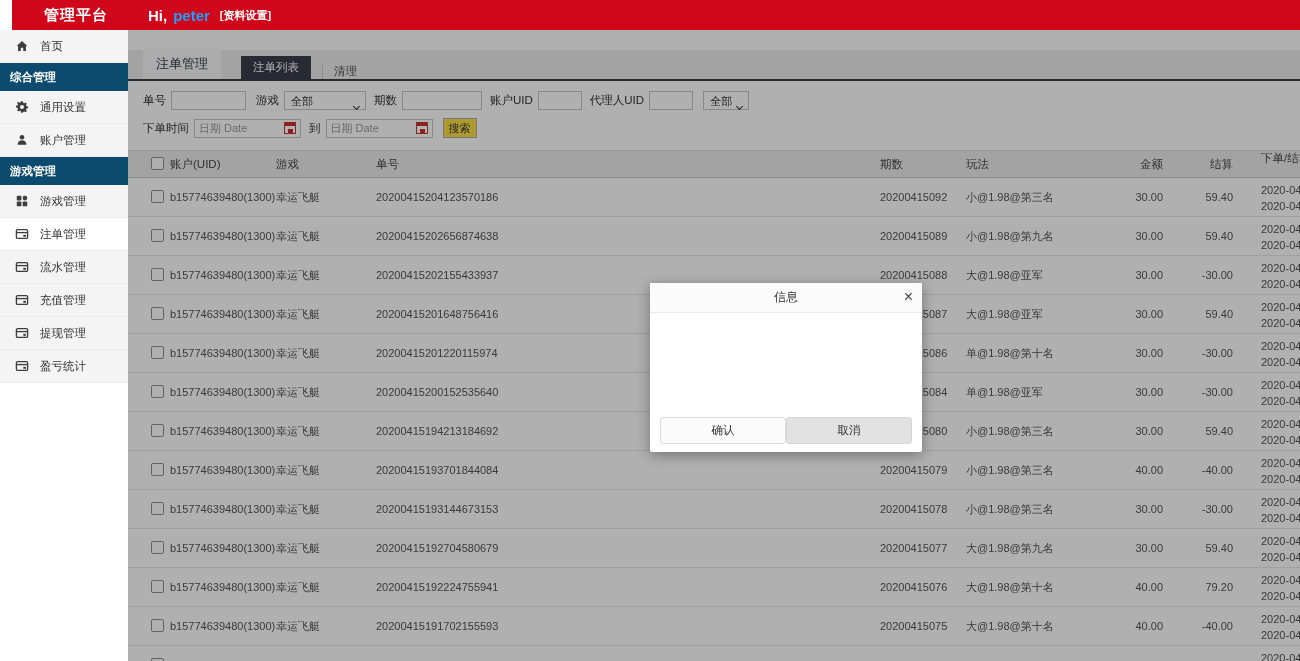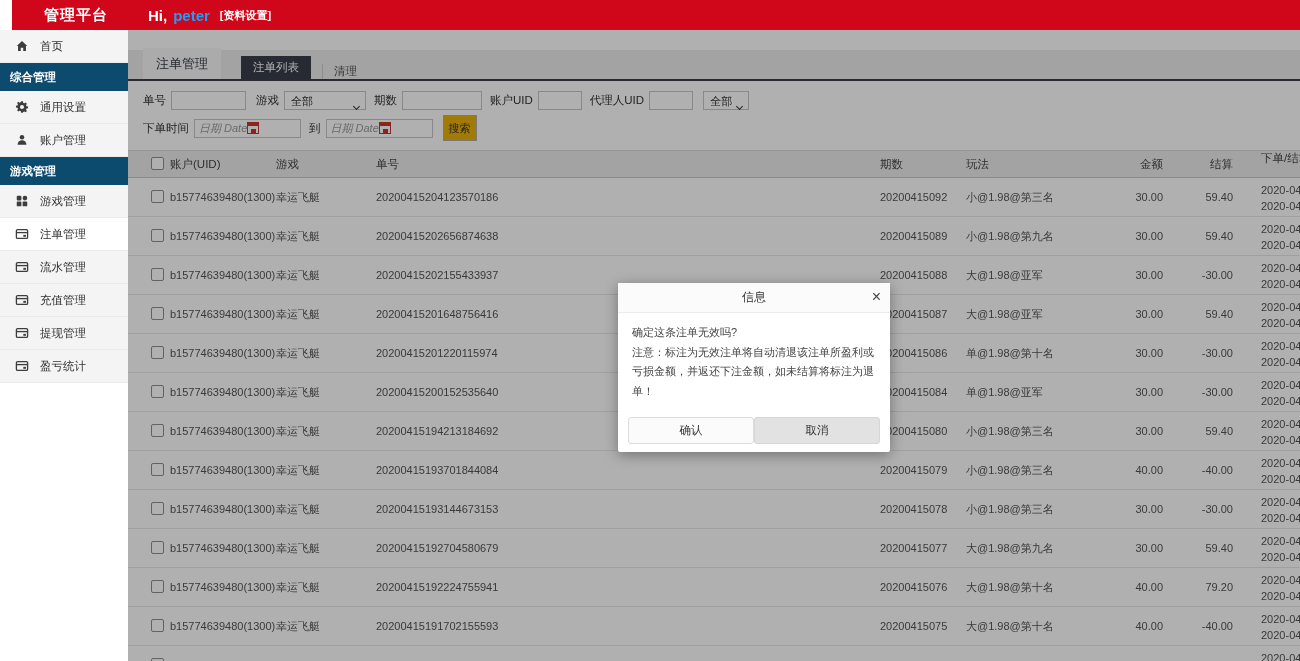--- a/index.html
+++ b/index.html
@@ -43,26 +43,26 @@
   .frow { display:flex; align-items:center; height:20px; margin-bottom:8px; }
   .flabel { font-size:11.5px; color:#333; margin-right:5px; white-space:nowrap; }
   .fin { height:19px; border:1px solid #c6c6c6; background:#fff; font-size:11px; padding:0 4px;
          color:#333; outline:none; }
   .sel { height:19px; border:1px solid #c6c6c6; background:#fff; display:flex; align-items:flex-end;
          justify-content:space-between; padding:0 6px; font-size:11px; color:#333; cursor:pointer; }
   .chev { width:5px; height:5px; border-right:1.5px solid #333; border-bottom:1.5px solid #333;
           transform:rotate(45deg); margin-top:-3px; }
   .gap8 { margin-right:8px; } .gap10 { margin-right:10px; }
   .datebox { width:107px; height:19px; border:1px solid #c6c6c6; background:#fff; display:flex;
-             align-items:center; justify-content:flex-start; padding:0 4px; cursor:text;font-style:italic; }
+             align-items:center; justify-content:space-between; padding:0 4px; cursor:text; }
   .datebox .ph { font-size:11px; color:#9a9a9a; }
   .cal { width:12px; height:12px; border:1px solid #c0392b; background:linear-gradient(#cf2f2f 0 3.5px,#fff 3.5px);
          position:relative; }
   .cal::after { content:""; position:absolute; left:3px; top:5.5px; width:5px; height:4px; background:#cf2f2f; }
-  .btn-search { height:26px; padding:0 5px; background:#eab308; border:1px solid #b0b0b0;
+  .btn-search { height:20px; padding:0 5px; background:#fde047; border:1px solid #b0b0b0;
                 font-size:11px; color:#333; cursor:pointer;text-align:right; }
 
   
   .tablewrap { position:absolute; left:0; top:120px; }
   table { border-collapse:collapse; table-layout:fixed; width:1258px; }
   col.c-chk{width:42px} col.c-acc{width:106px} col.c-game{width:100px} col.c-ord{width:504px}
   col.c-per{width:86px} col.c-play{width:120px} col.c-amt{width:80px} col.c-set{width:70px} col.c-time{width:150px}
   thead td { height:27px; background:#ededed; border-top:1px solid #ddd; border-bottom:1px solid #c9c9c9;
              font-size:11.5px; color:#444; }
   tbody td { height:39px; background:#fff; border-bottom:1px solid #e8e8e8; font-size:11px; color:#555;
@@ -70,21 +70,21 @@
   td.chkcell { padding-left:23px; }
   td.num { text-align:right; padding-right:3px; }
   td.timecell { vertical-align:top; padding-left:25px; }
   .tline { line-height:16px; padding-top:0; color:#555; }
   .timecell .t1 { margin-top:4px; }
   .cb { display:inline-block; width:13px; height:13px; border:1px solid #8f8f8f; background:#fff;
         border-radius:2px; cursor:pointer; }
 
   
   .overlay { position:absolute; left:128px; top:30px; right:0; bottom:0; background:rgba(0,0,0,.31); z-index:48; }
-  .modal { position:absolute; left:618px; top:283px; width:272px; height:169px; background:#fff; z-index:55;
+  .modal { position:absolute; left:650px; top:283px; width:272px; height:169px; background:#fff; z-index:55;
            border-radius:2px; box-shadow:0 3px 14px rgba(0,0,0,.35); }
   .modal-head { height:30px; background:#fbfbfb; border-bottom:1px solid #ececec; position:relative;
                 display:flex; align-items:center; justify-content:center; }
   .modal-title { font-size:12px; color:#333; }
   .modal-close { position:absolute; right:9px; top:5px; font-size:16px; color:#444; cursor:pointer;
                  line-height:18px; }
   .modal-body { padding:10px 14px 0 14px; font-size:11px; line-height:19.5px; color:#444; }
   .modal-foot { position:absolute; left:10px; right:10px; bottom:8px; display:flex; }
   .mbtn { flex:1; height:27px; border-radius:3px; font-size:11.5px; color:#333; display:flex;
           align-items:center; justify-content:center; cursor:pointer; }
@@ -453,21 +453,17 @@
   </div>
 </div>
 
 <div class="overlay"></div>
 
 <div class="modal">
   <div class="modal-head">
     <span class="modal-title">信息</span>
     <span class="modal-close">×</span>
   </div>
-  <div class="modal-body">
-    <div>确定这条注单无效吗?</div>
-    <div>注意：标注为无效注单将自动清退该注单所盈利或亏损金额，并返还下注金额，如未结算将标注为退单！</div>
-  </div>
   <div class="modal-foot">
     <div class="mbtn confirm">确认</div>
     <div class="mbtn cancel">取消</div>
   </div>
 </div>
 
 </body></html>

